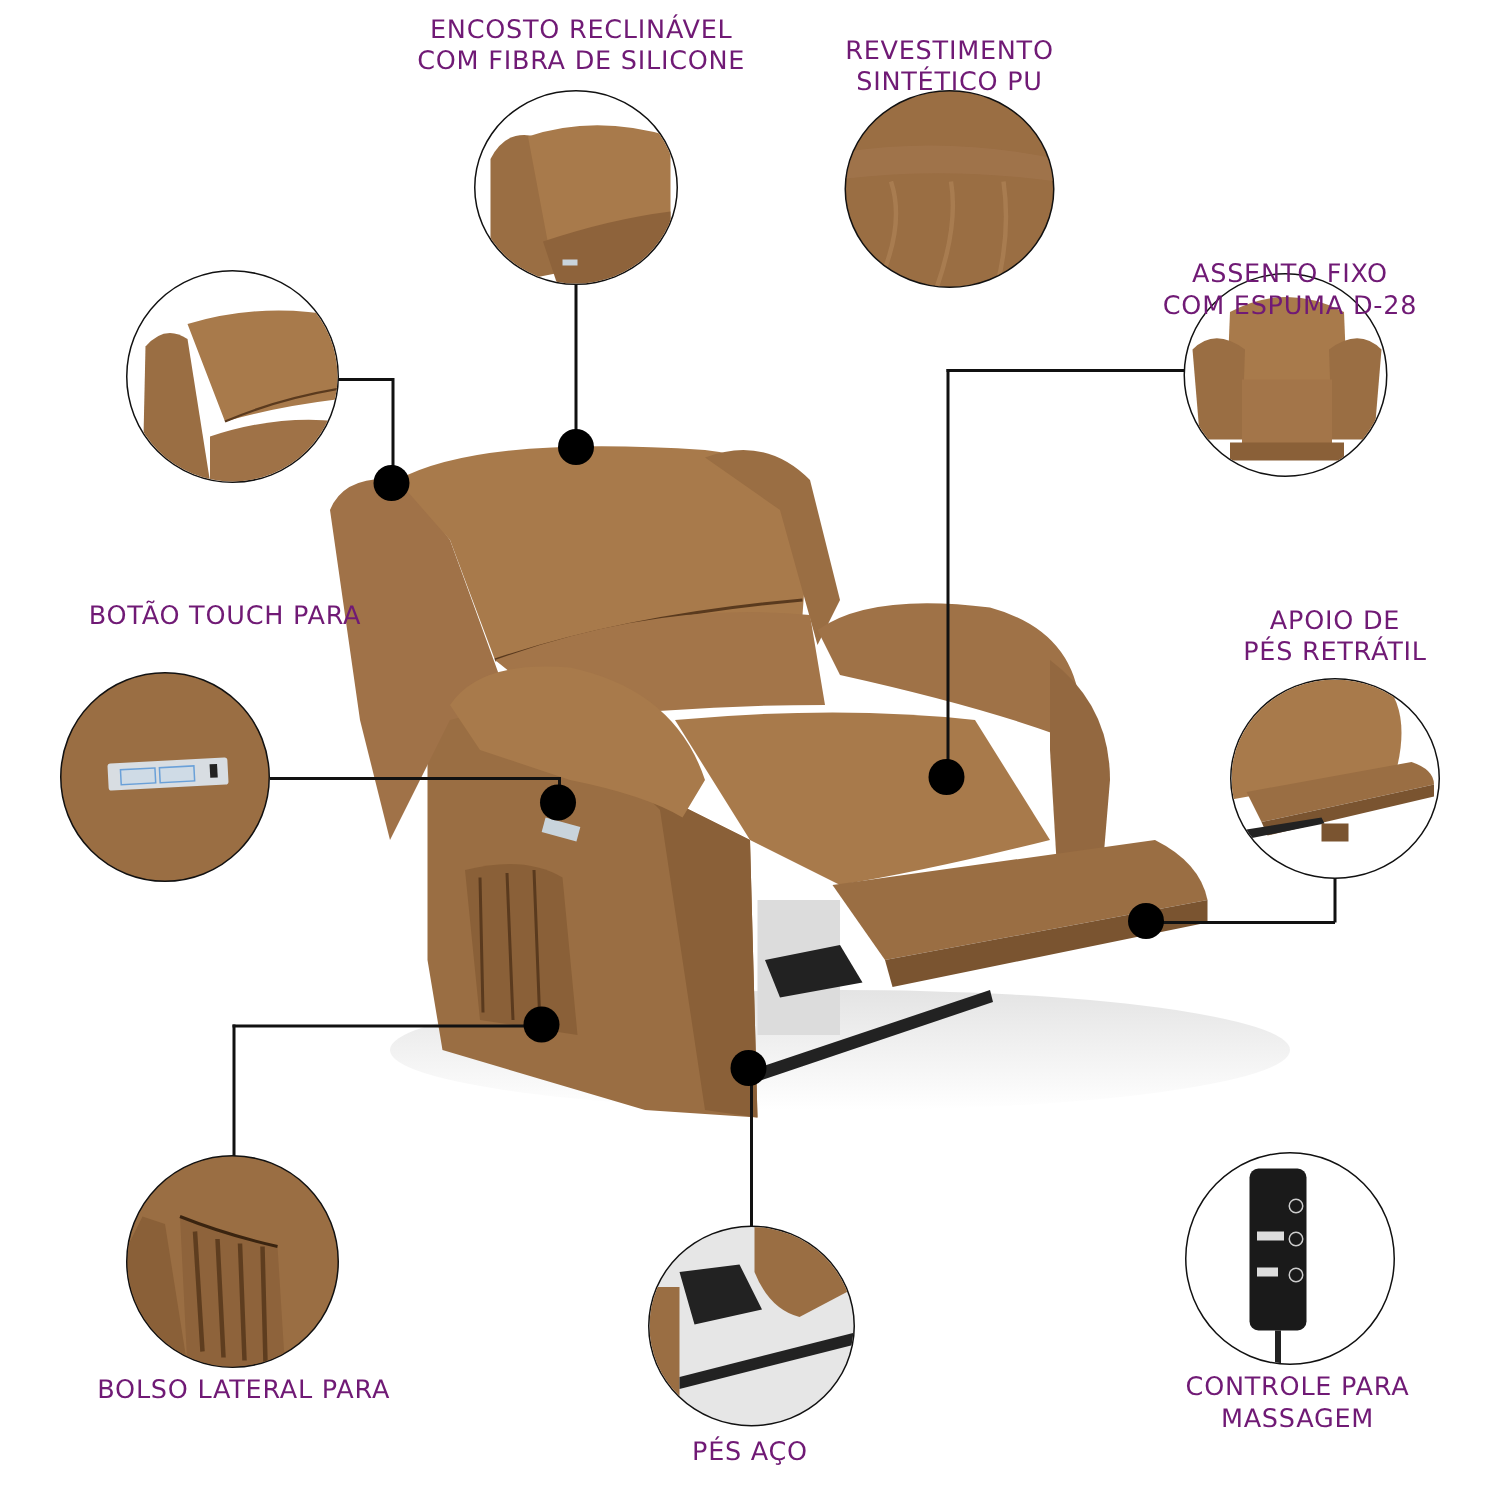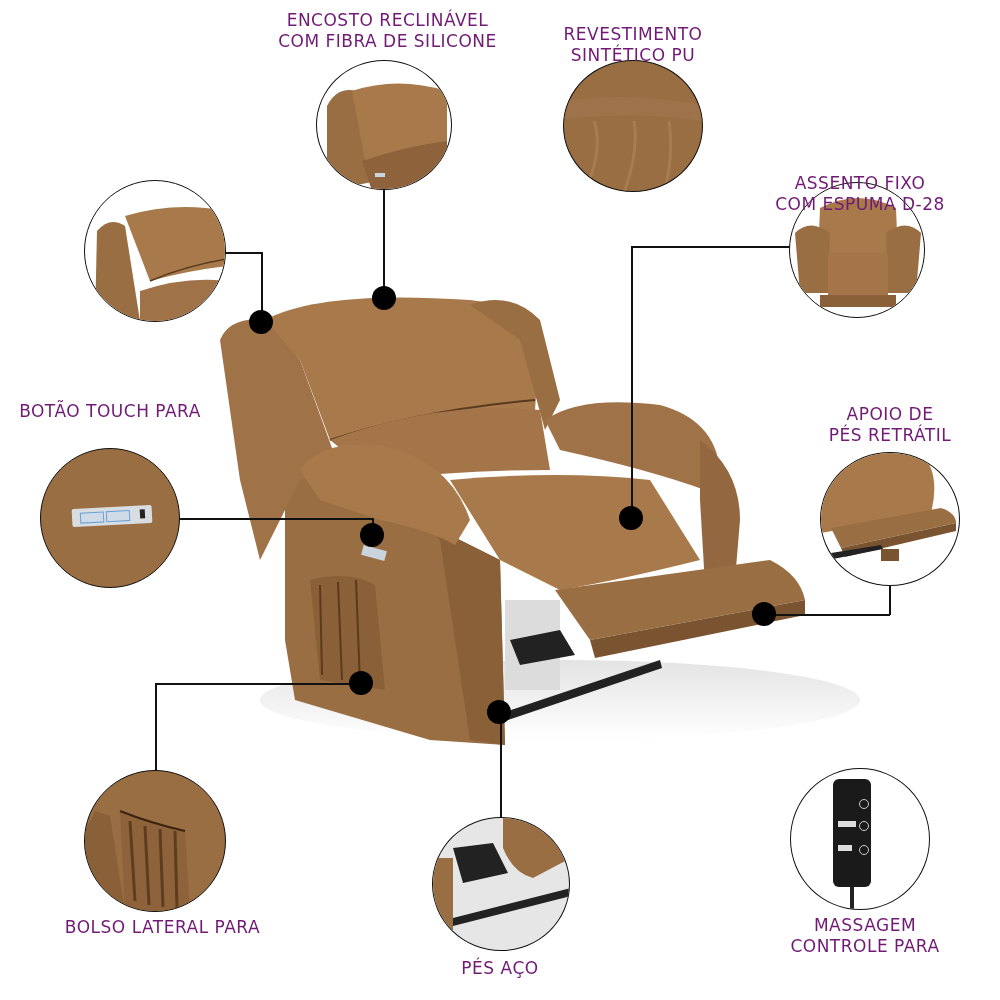--- a/index.html
+++ b/index.html
@@ -163,29 +163,29 @@
 <div class="label" style="left:548px;top:10px;width:170px;margin-top:14px;">
   <span>Revestimento</span>
   <span>sintético PU</span>
 </div>
 <div class="label" style="left:40px;top:135px;width:230px;">
 </div>
 <div class="label" style="left:755px;top:133px;width:210px;margin-top:40px;">
   <span>Assento fixo</span>
   <span>com espuma D-28</span>
 </div>
-<div class="label" style="left:0px;top:401px;width:220px;">
+<div class="label" style="left:0px;top:401px;width:220px;padding-left:40px;">
   <span>Botão touch para</span>
 </div>
 <div class="label" style="left:810px;top:404px;width:160px;">
   <span>Apoio de</span>
   <span>pés retrátil</span>
 </div>
 <div class="label" style="left:10px;top:917px;width:305px;">
   <span>Bolso lateral para</span>
 </div>
 <div class="label" style="left:380px;top:958px;width:240px;">
   <span>Pés aço</span>
 </div>
 <div class="label" style="left:760px;top:915px;width:210px;">
+  <span>Controle para</span>
   <span>massagem</span>
-  <span>Controle para</span>
 </div>
 
 </body></html>

